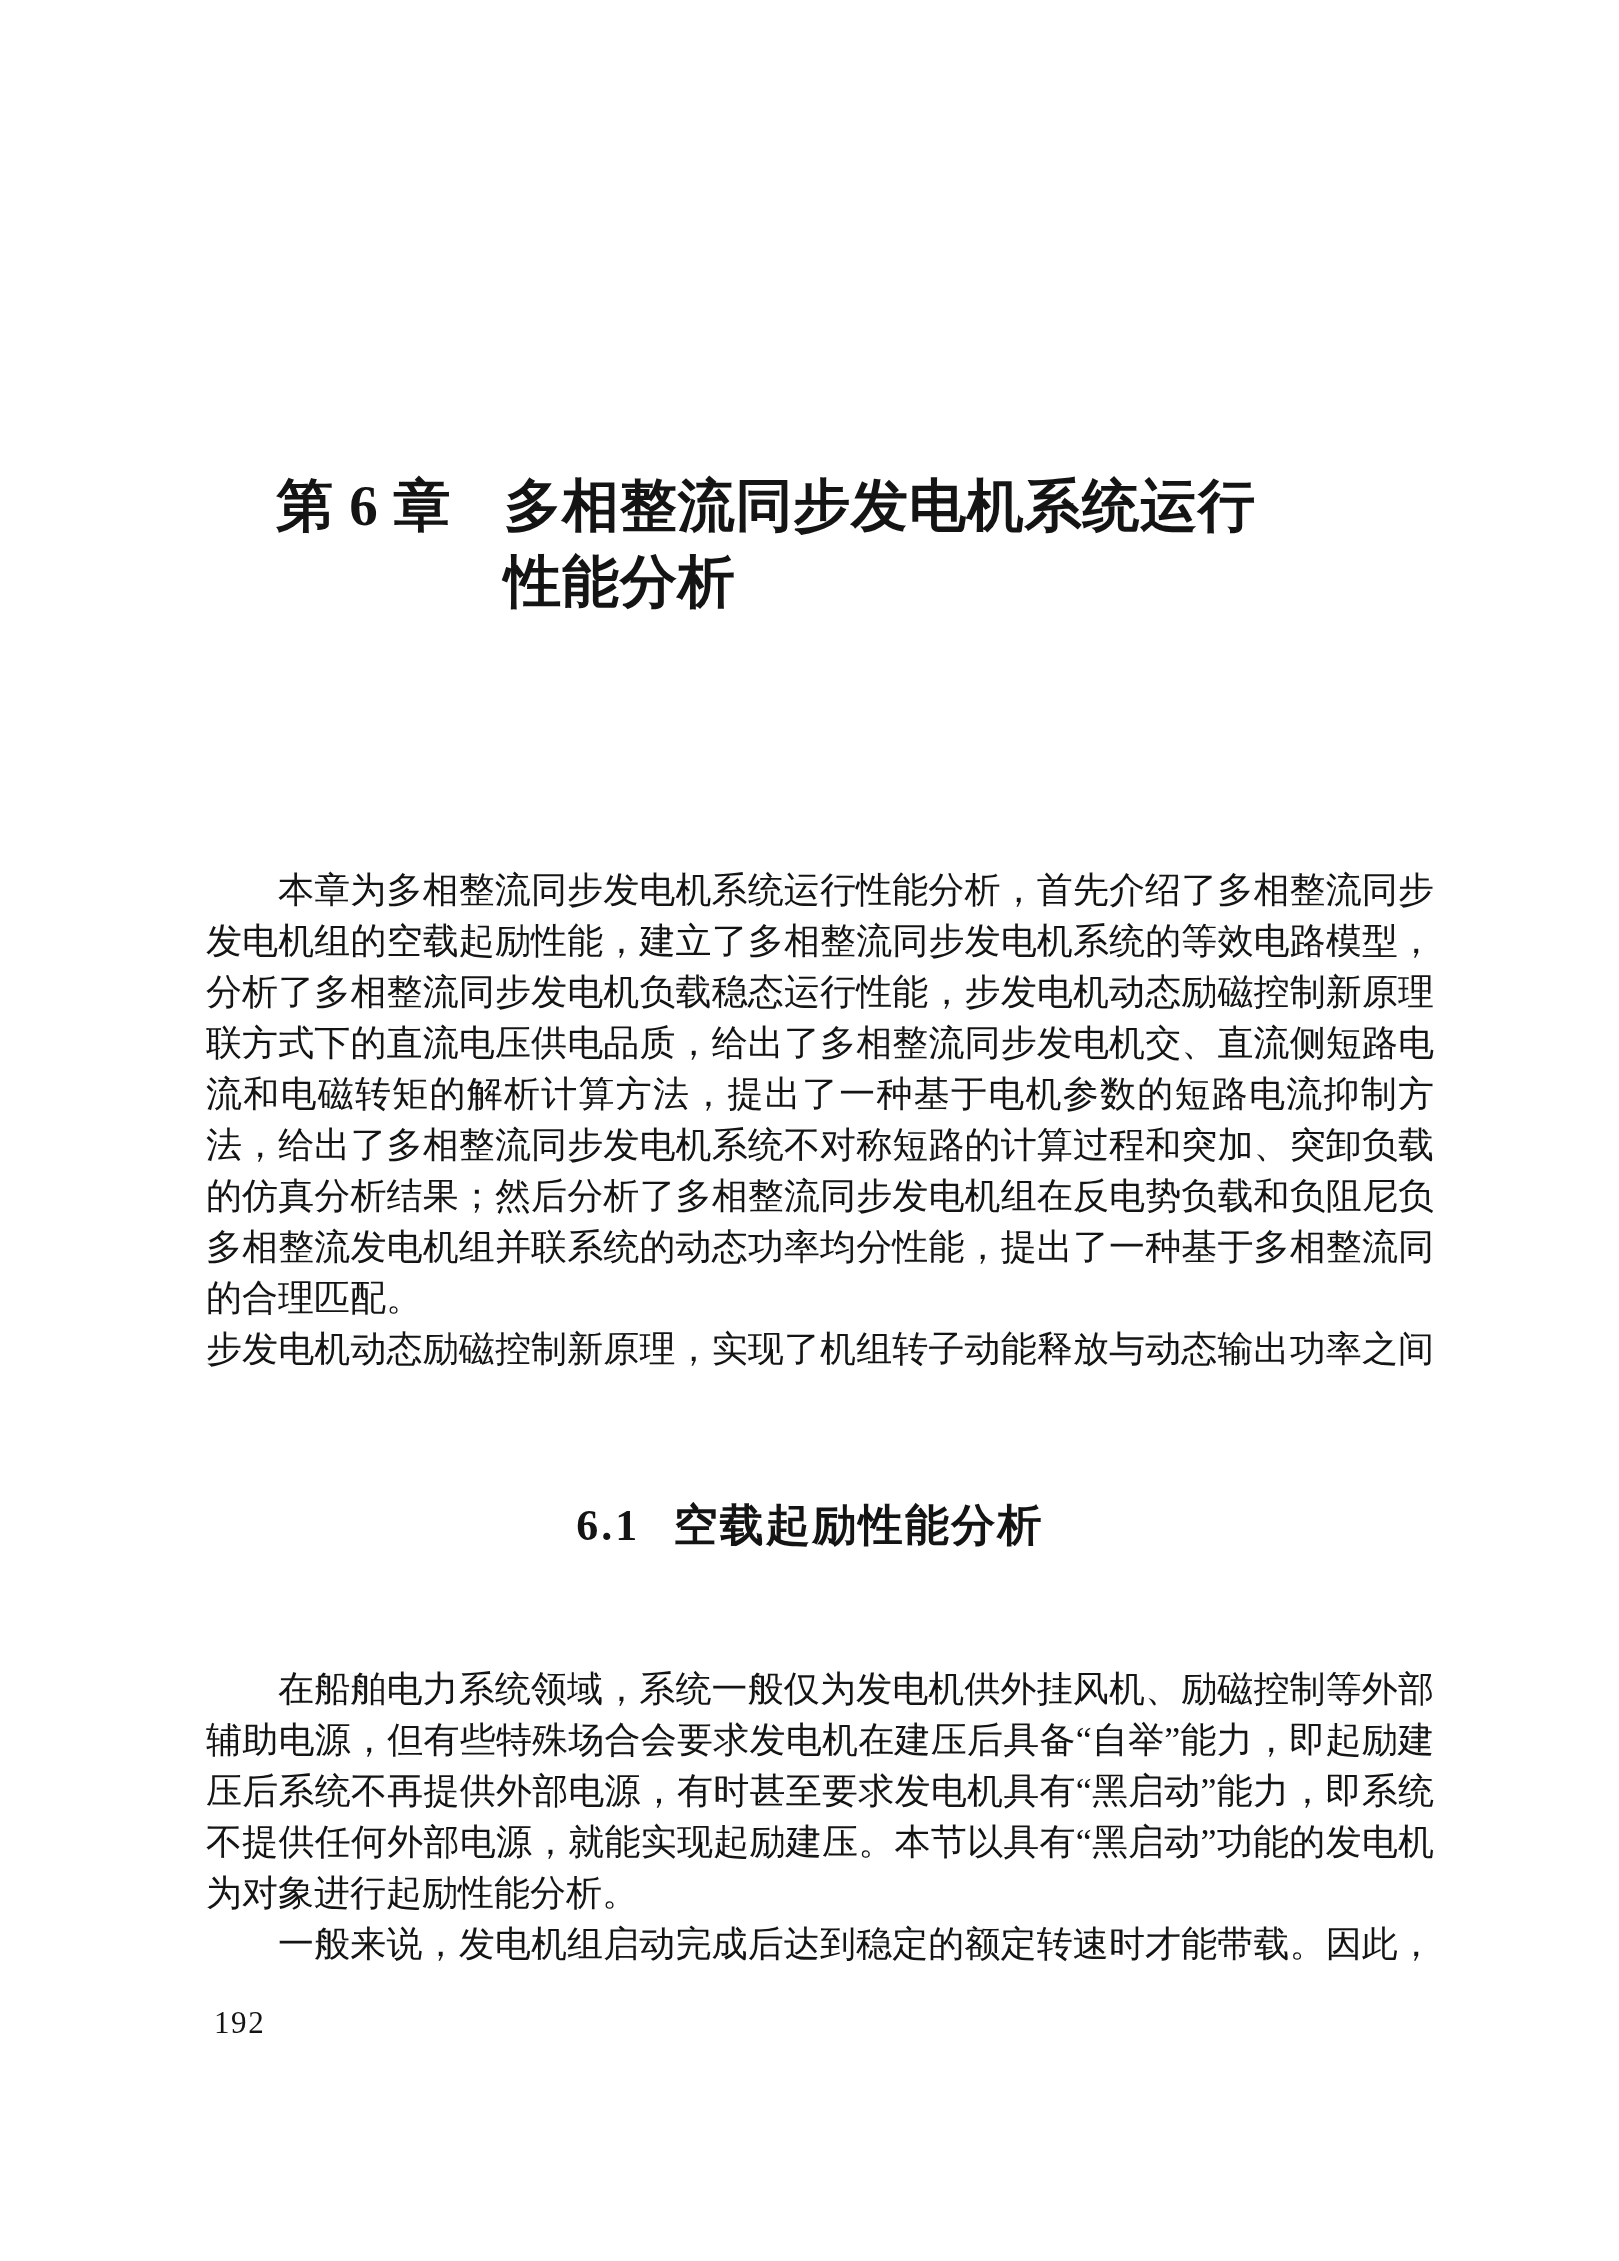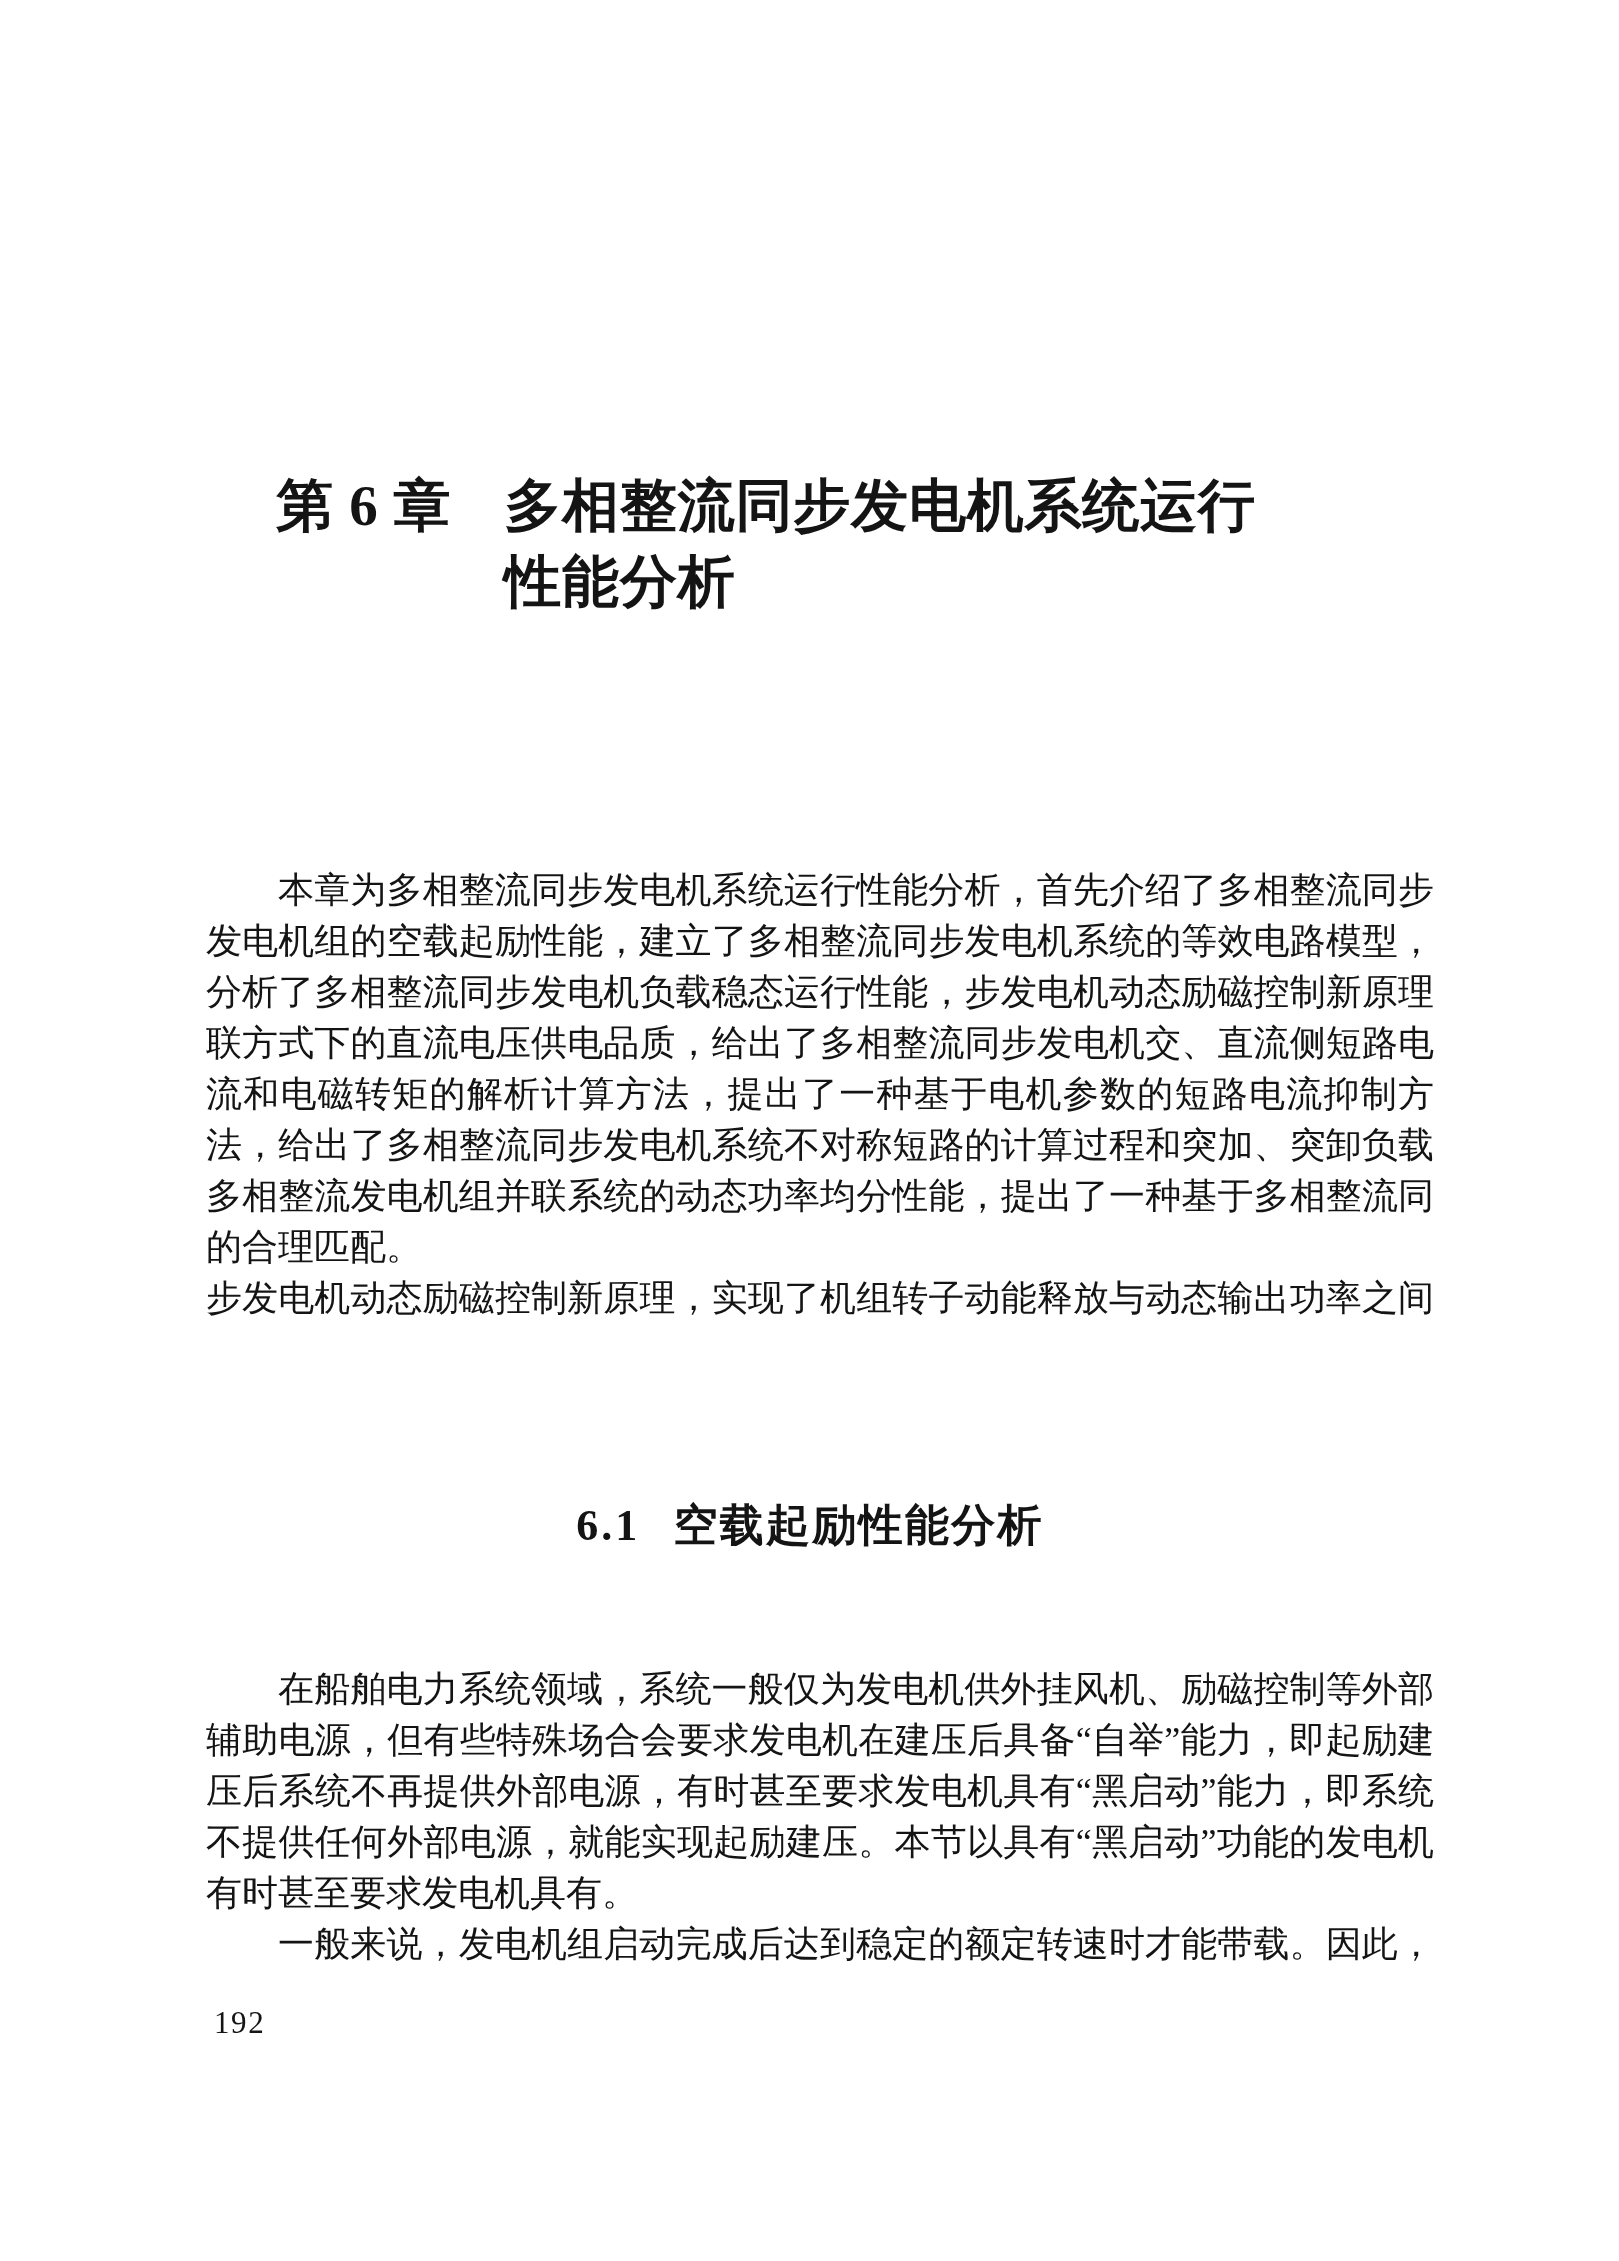--- a/index.html
+++ b/index.html
@@ -102,36 +102,37 @@
     </span>
   </header>
 
   <section id="intro-block" class="text-block">
       <div class="line para-first">本章为多相整流同步发电机系统运行性能分析，首先介绍了多相整流同步</div>
       <div class="line">发电机组的空载起励性能，建立了多相整流同步发电机系统的等效电路模型，</div>
       <div class="line">分析了多相整流同步发电机负载稳态运行性能，步发电机动态励磁控制新原理</div>
       <div class="line">联方式下的直流电压供电品质，给出了多相整流同步发电机交、直流侧短路电</div>
       <div class="line">流和电磁转矩的解析计算方法，提出了一种基于电机参数的短路电流抑制方</div>
       <div class="line">法，给出了多相整流同步发电机系统不对称短路的计算过程和突加、突卸负载</div>
+      <div class="line">的仿真分析结果；然后分析了多相整流同步发电机组在反电势负载和负阻尼负</div>
       <div class="line">多相整流发电机组并联系统的动态功率均分性能，提出了一种基于多相整流同</div>
       <div class="line para-last">的合理匹配。</div>
       <div class="line">步发电机动态励磁控制新原理，实现了机组转子动能释放与动态输出功率之间</div>
     </section>
 
   <h2 class="section-heading">
     <span class="sec-num">6.1</span>
     <span class="sec-title">空载起励性能分析</span>
   </h2>
 
   <section id="section-body-block" class="text-block">
       <div class="line para-first">在船舶电力系统领域，系统一般仅为发电机供外挂风机、励磁控制等外部</div>
       <div class="line">辅助电源，但有些特殊场合会要求发电机在建压后具备“自举”能力，即起励建</div>
       <div class="line">压后系统不再提供外部电源，有时甚至要求发电机具有“黑启动”能力，即系统</div>
       <div class="line">不提供任何外部电源，就能实现起励建压。本节以具有“黑启动”功能的发电机</div>
-      <div class="line para-last">有时甚至要求发电机具有。</div>
+      <div class="line para-last">为对象进行起励性能分析。</div>
       <div class="line para-first">一般来说，发电机组启动完成后达到稳定的额定转速时才能带载。因此，</div>
     </section>
 
   <footer>
     <span class="page-number">192</span>
   </footer>
 
 </div>
 
 

